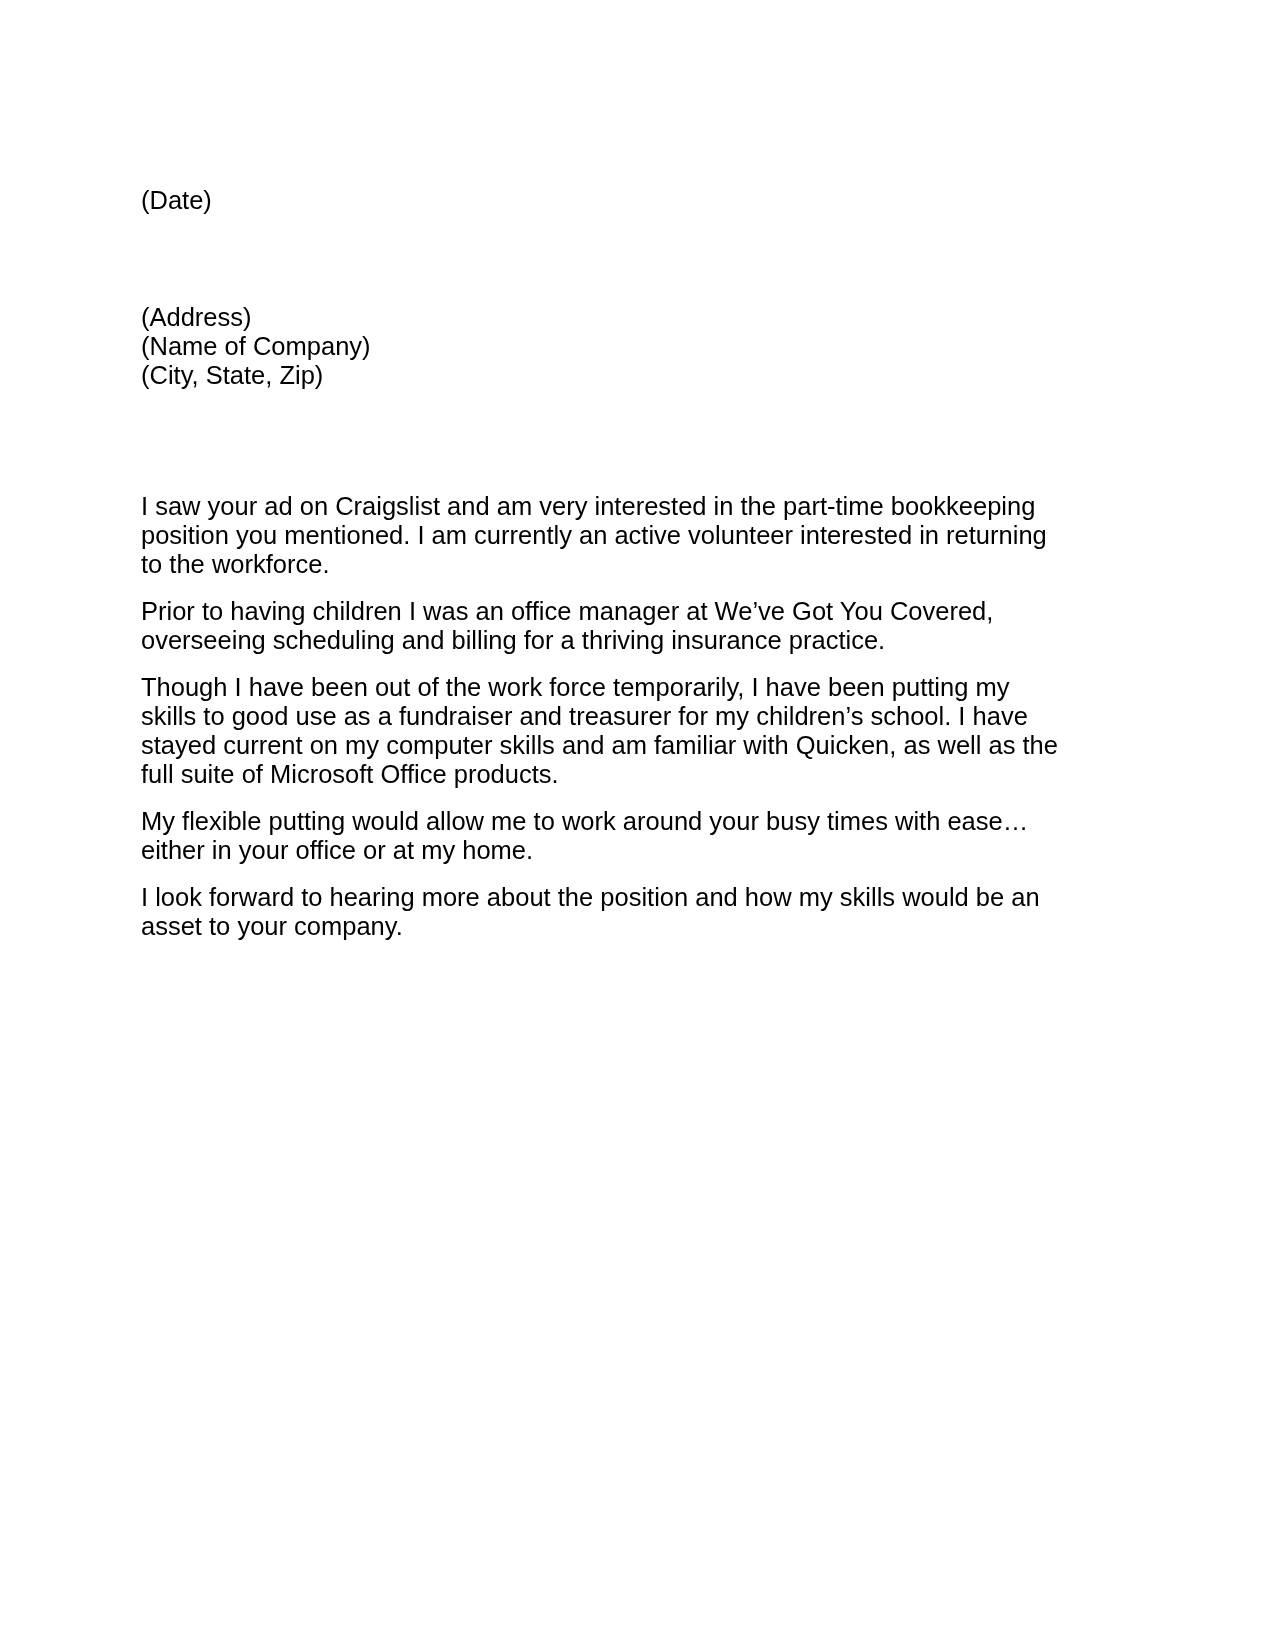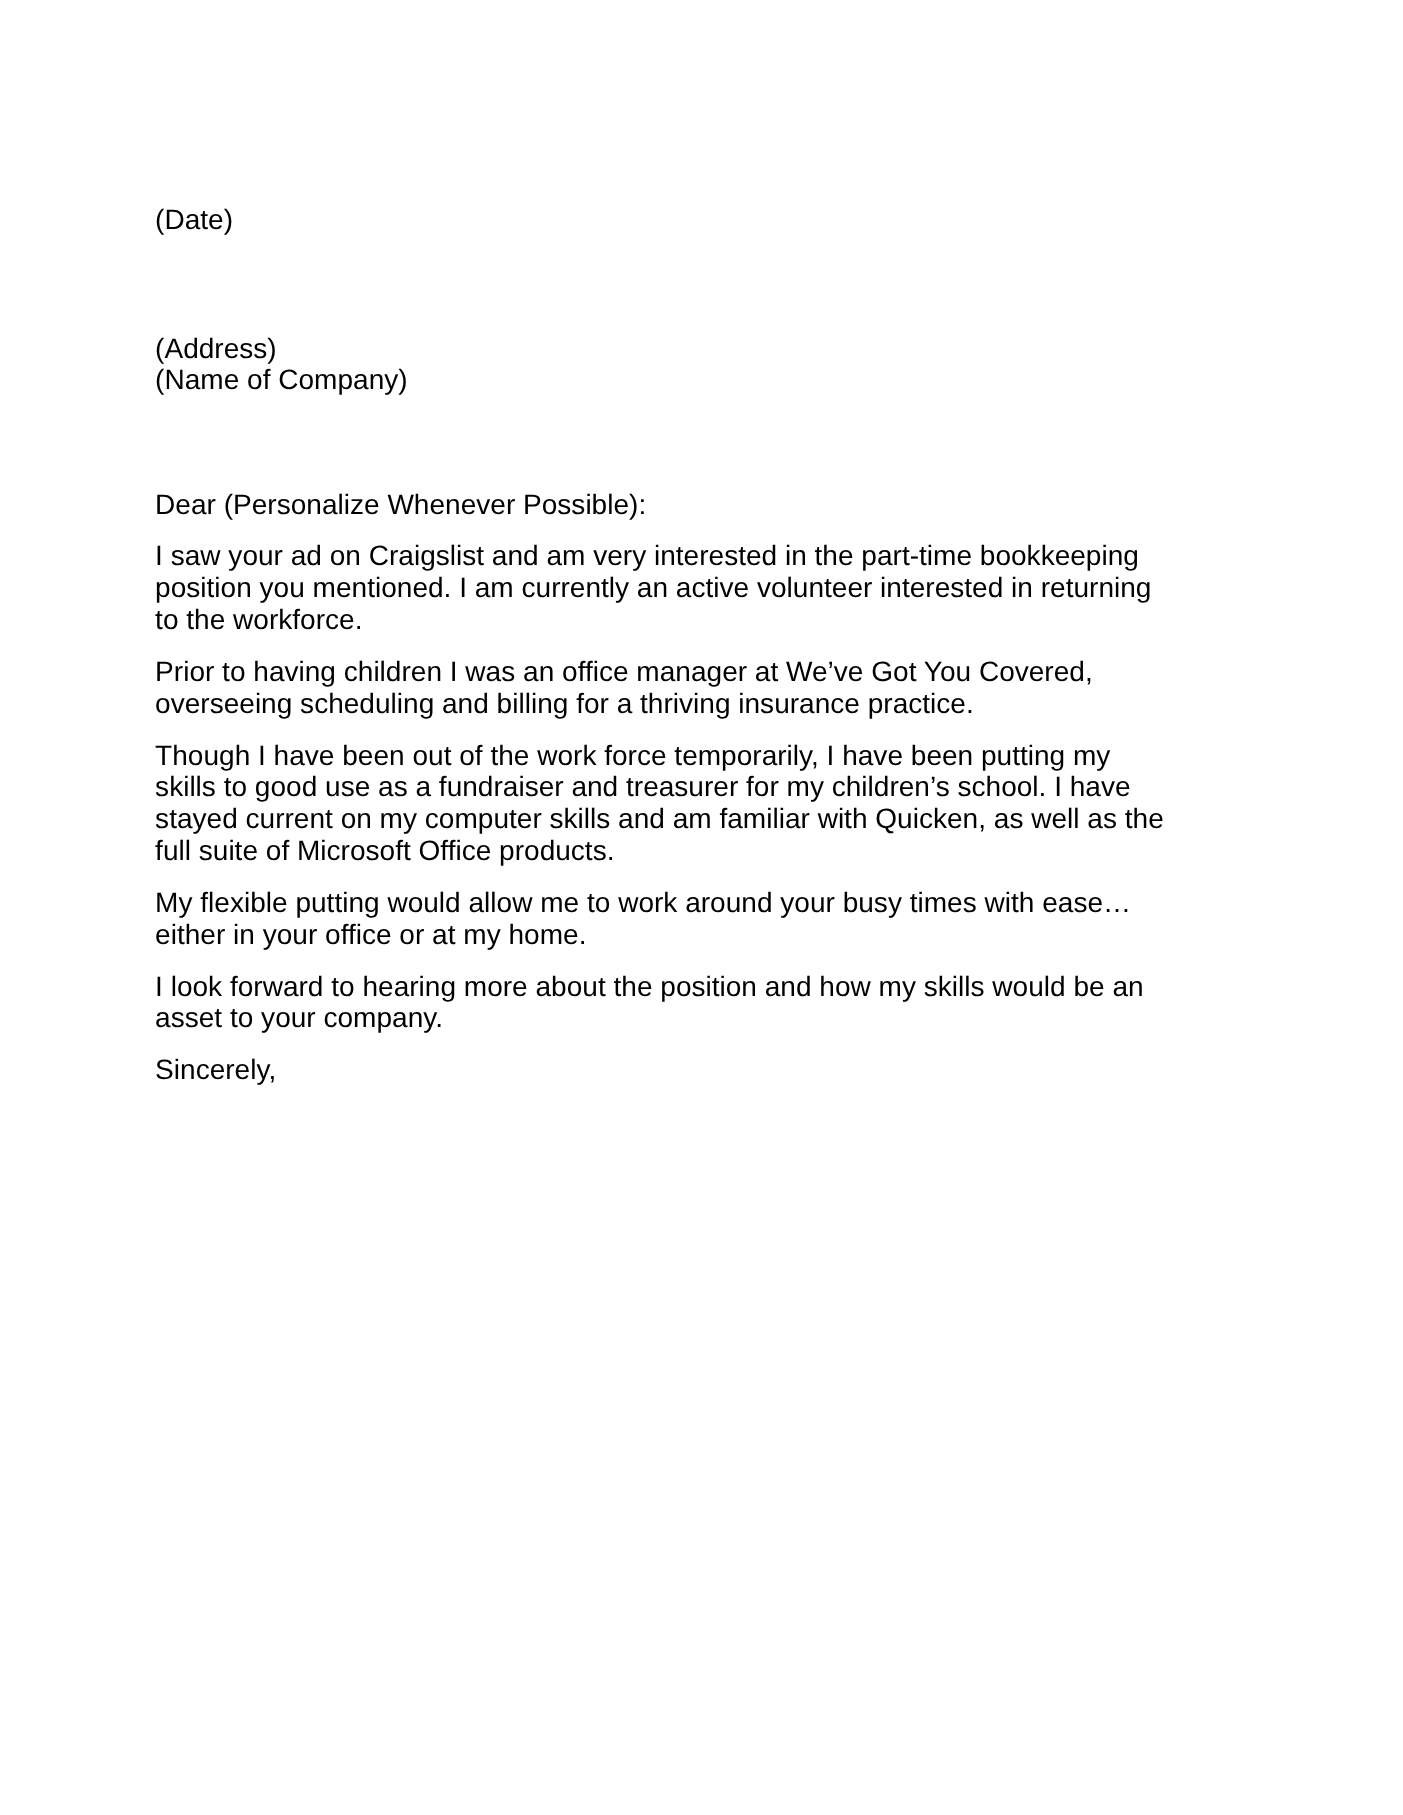--- a/index.html
+++ b/index.html
@@ -56,42 +56,41 @@
 <div class="page">
   <div class="letter">
 
     <div class="line">(Date)</div>
 
     <div class="gap-date"></div>
 
     <div class="block">
       <div class="addr-line">(Address)</div>
       <div class="addr-line">(Name of Company)</div>
+      <div class="addr-line">(City, State, Zip)</div>
     </div>
 
     <div class="gap-address"></div>
 
-    <div class="line">Dear (Personalize Whenever Possible):</div>
 
     <div class="gap-salute"></div>
 
     <p class="para">I saw your ad on Craigslist and am very interested in the part-time bookkeeping position you mentioned. I am currently an active volunteer interested in returning to the workforce.</p>
     <div class="gap-para"></div>
 
     <p class="para">Prior to having children I was an office manager at We’ve Got You Covered, overseeing scheduling and billing for a thriving insurance practice.</p>
     <div class="gap-para"></div>
 
     <p class="para">Though I have been out of the work force temporarily, I have been putting my skills to good use as a fundraiser and treasurer for my children’s school. I have stayed current on my computer skills and am familiar with Quicken, as well as the full suite of Microsoft Office products.</p>
     <div class="gap-para"></div>
 
     <p class="para">My flexible putting would allow me to work around your busy times with ease…either in your office or at my home.</p>
     <div class="gap-para"></div>
 
     <p class="para">I look forward to hearing more about the position and how my skills would be an asset to your company.</p>
     <div class="gap-para"></div>
 
-    <div class="line">Sincerely,</div>
 
     <div class="gap-sign"></div>
 
 
   </div>
 </div>
 
 </body></html>

